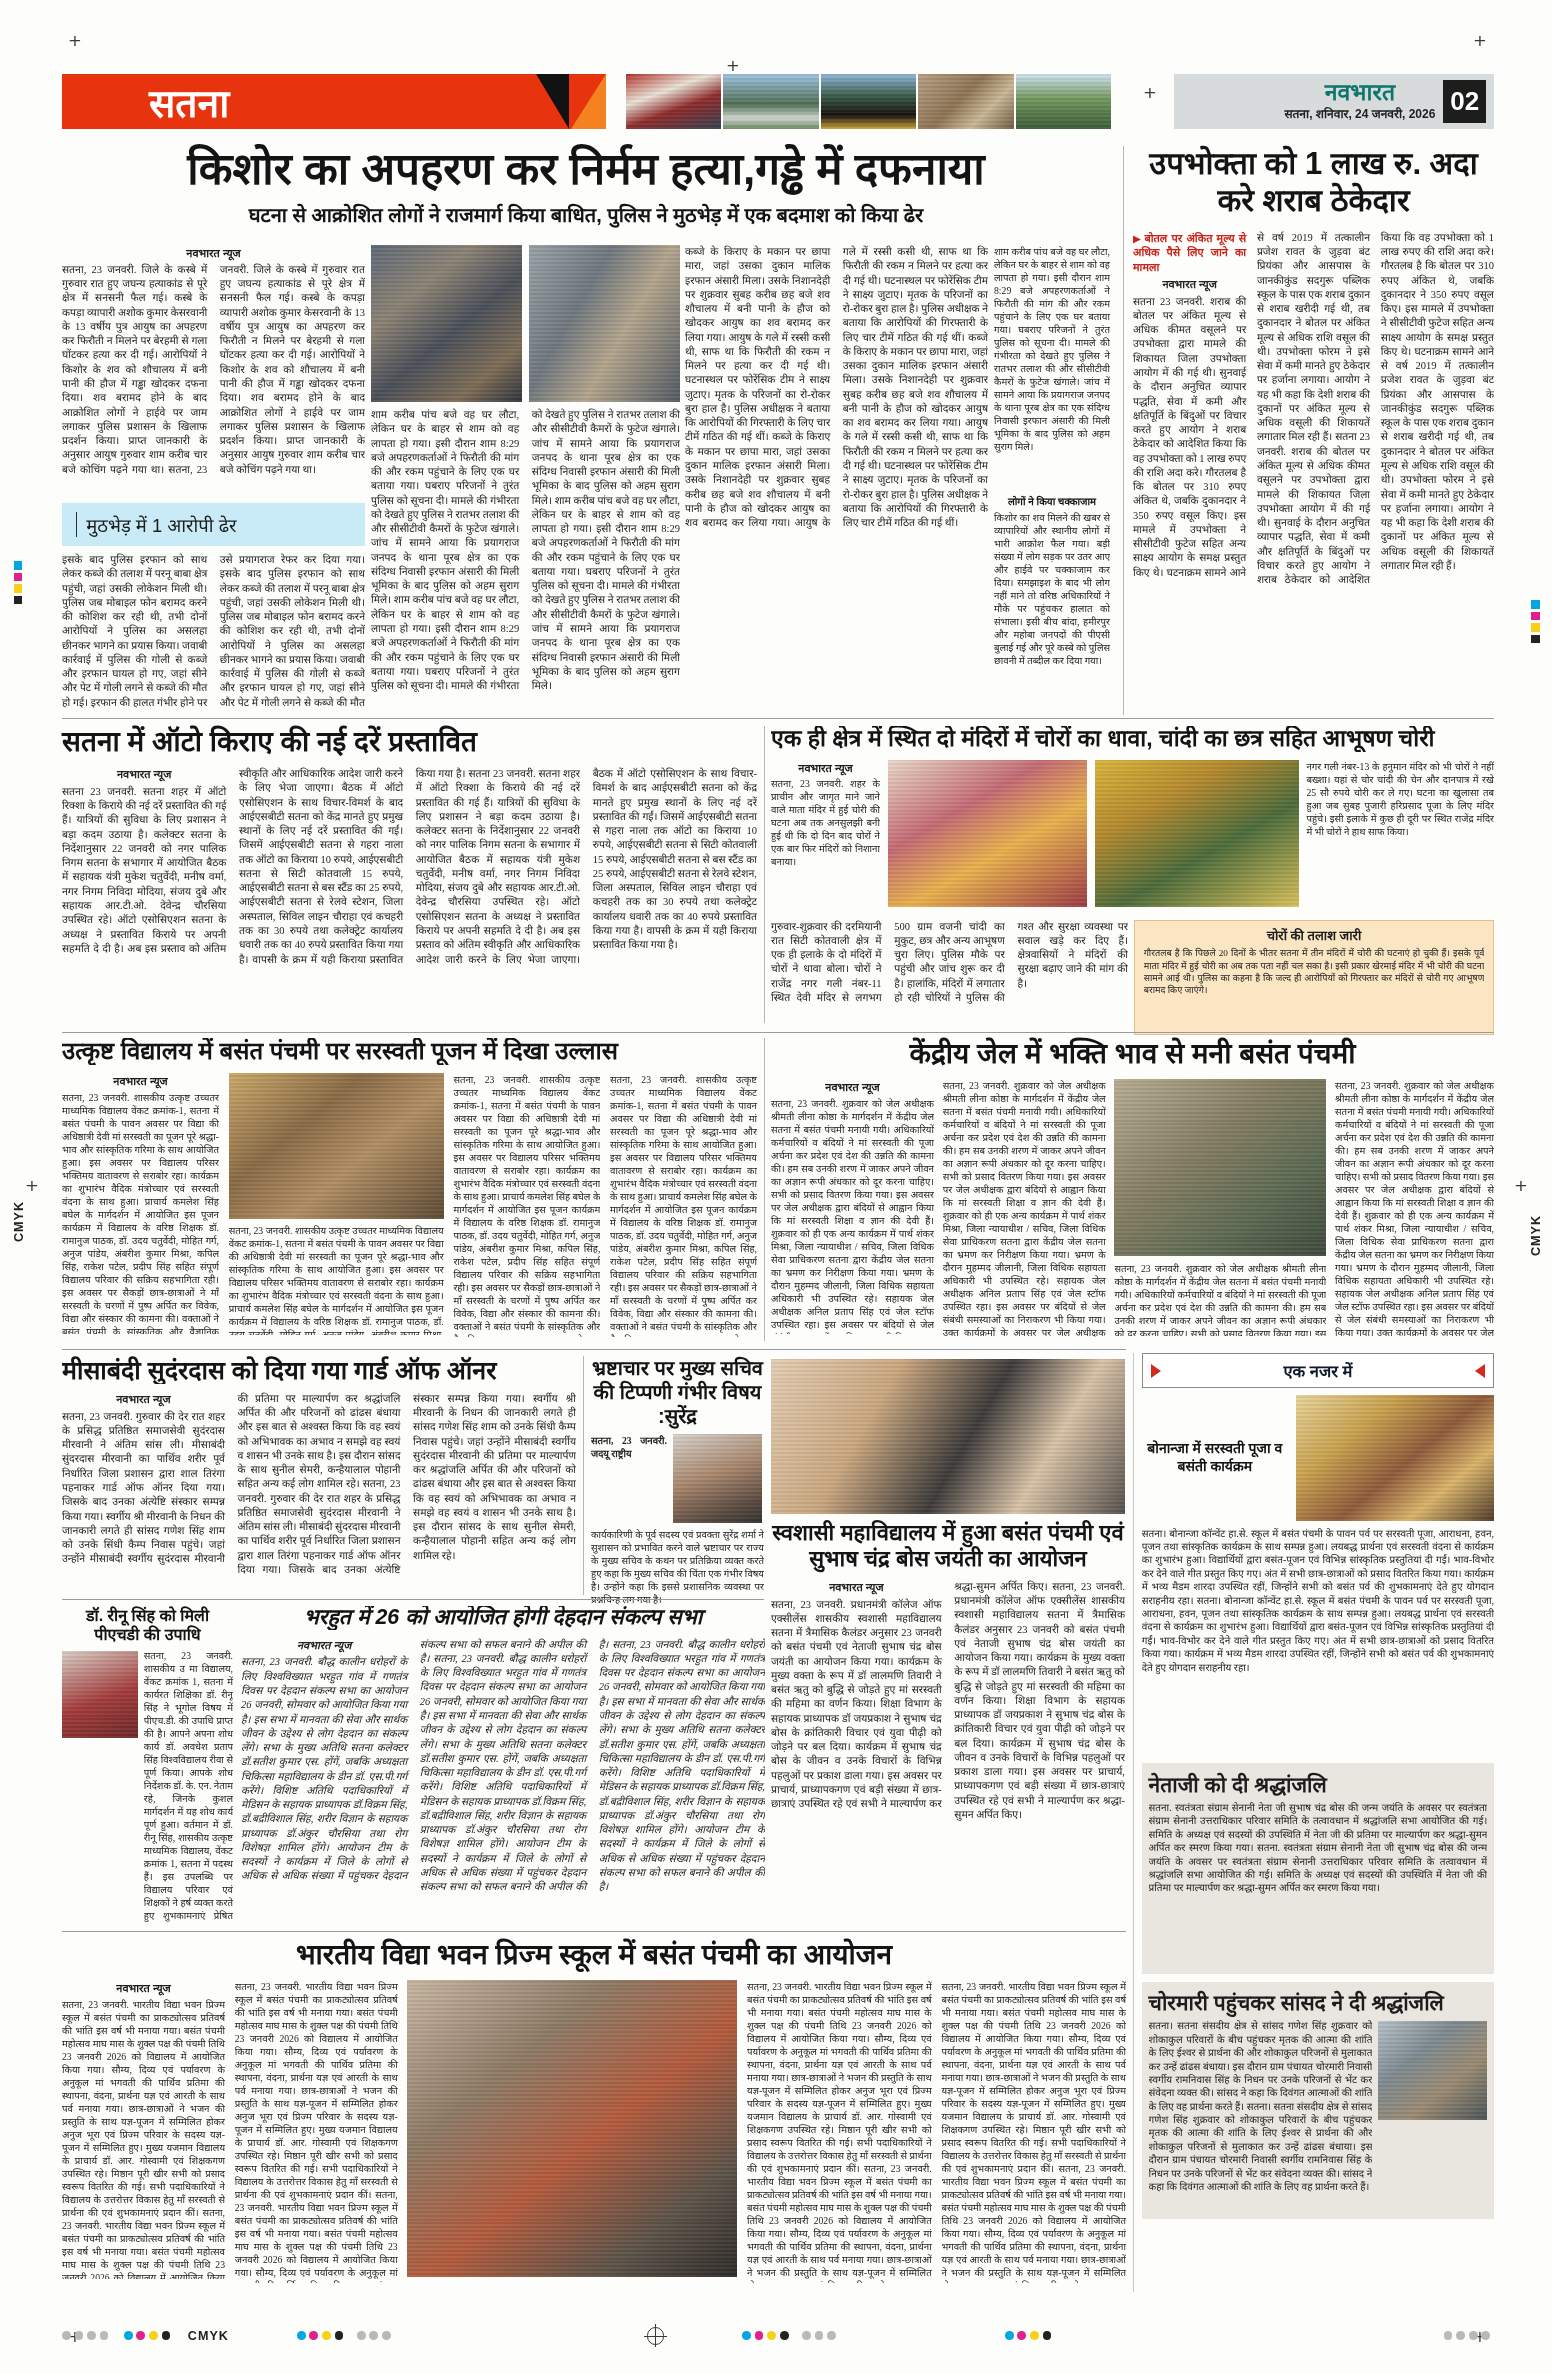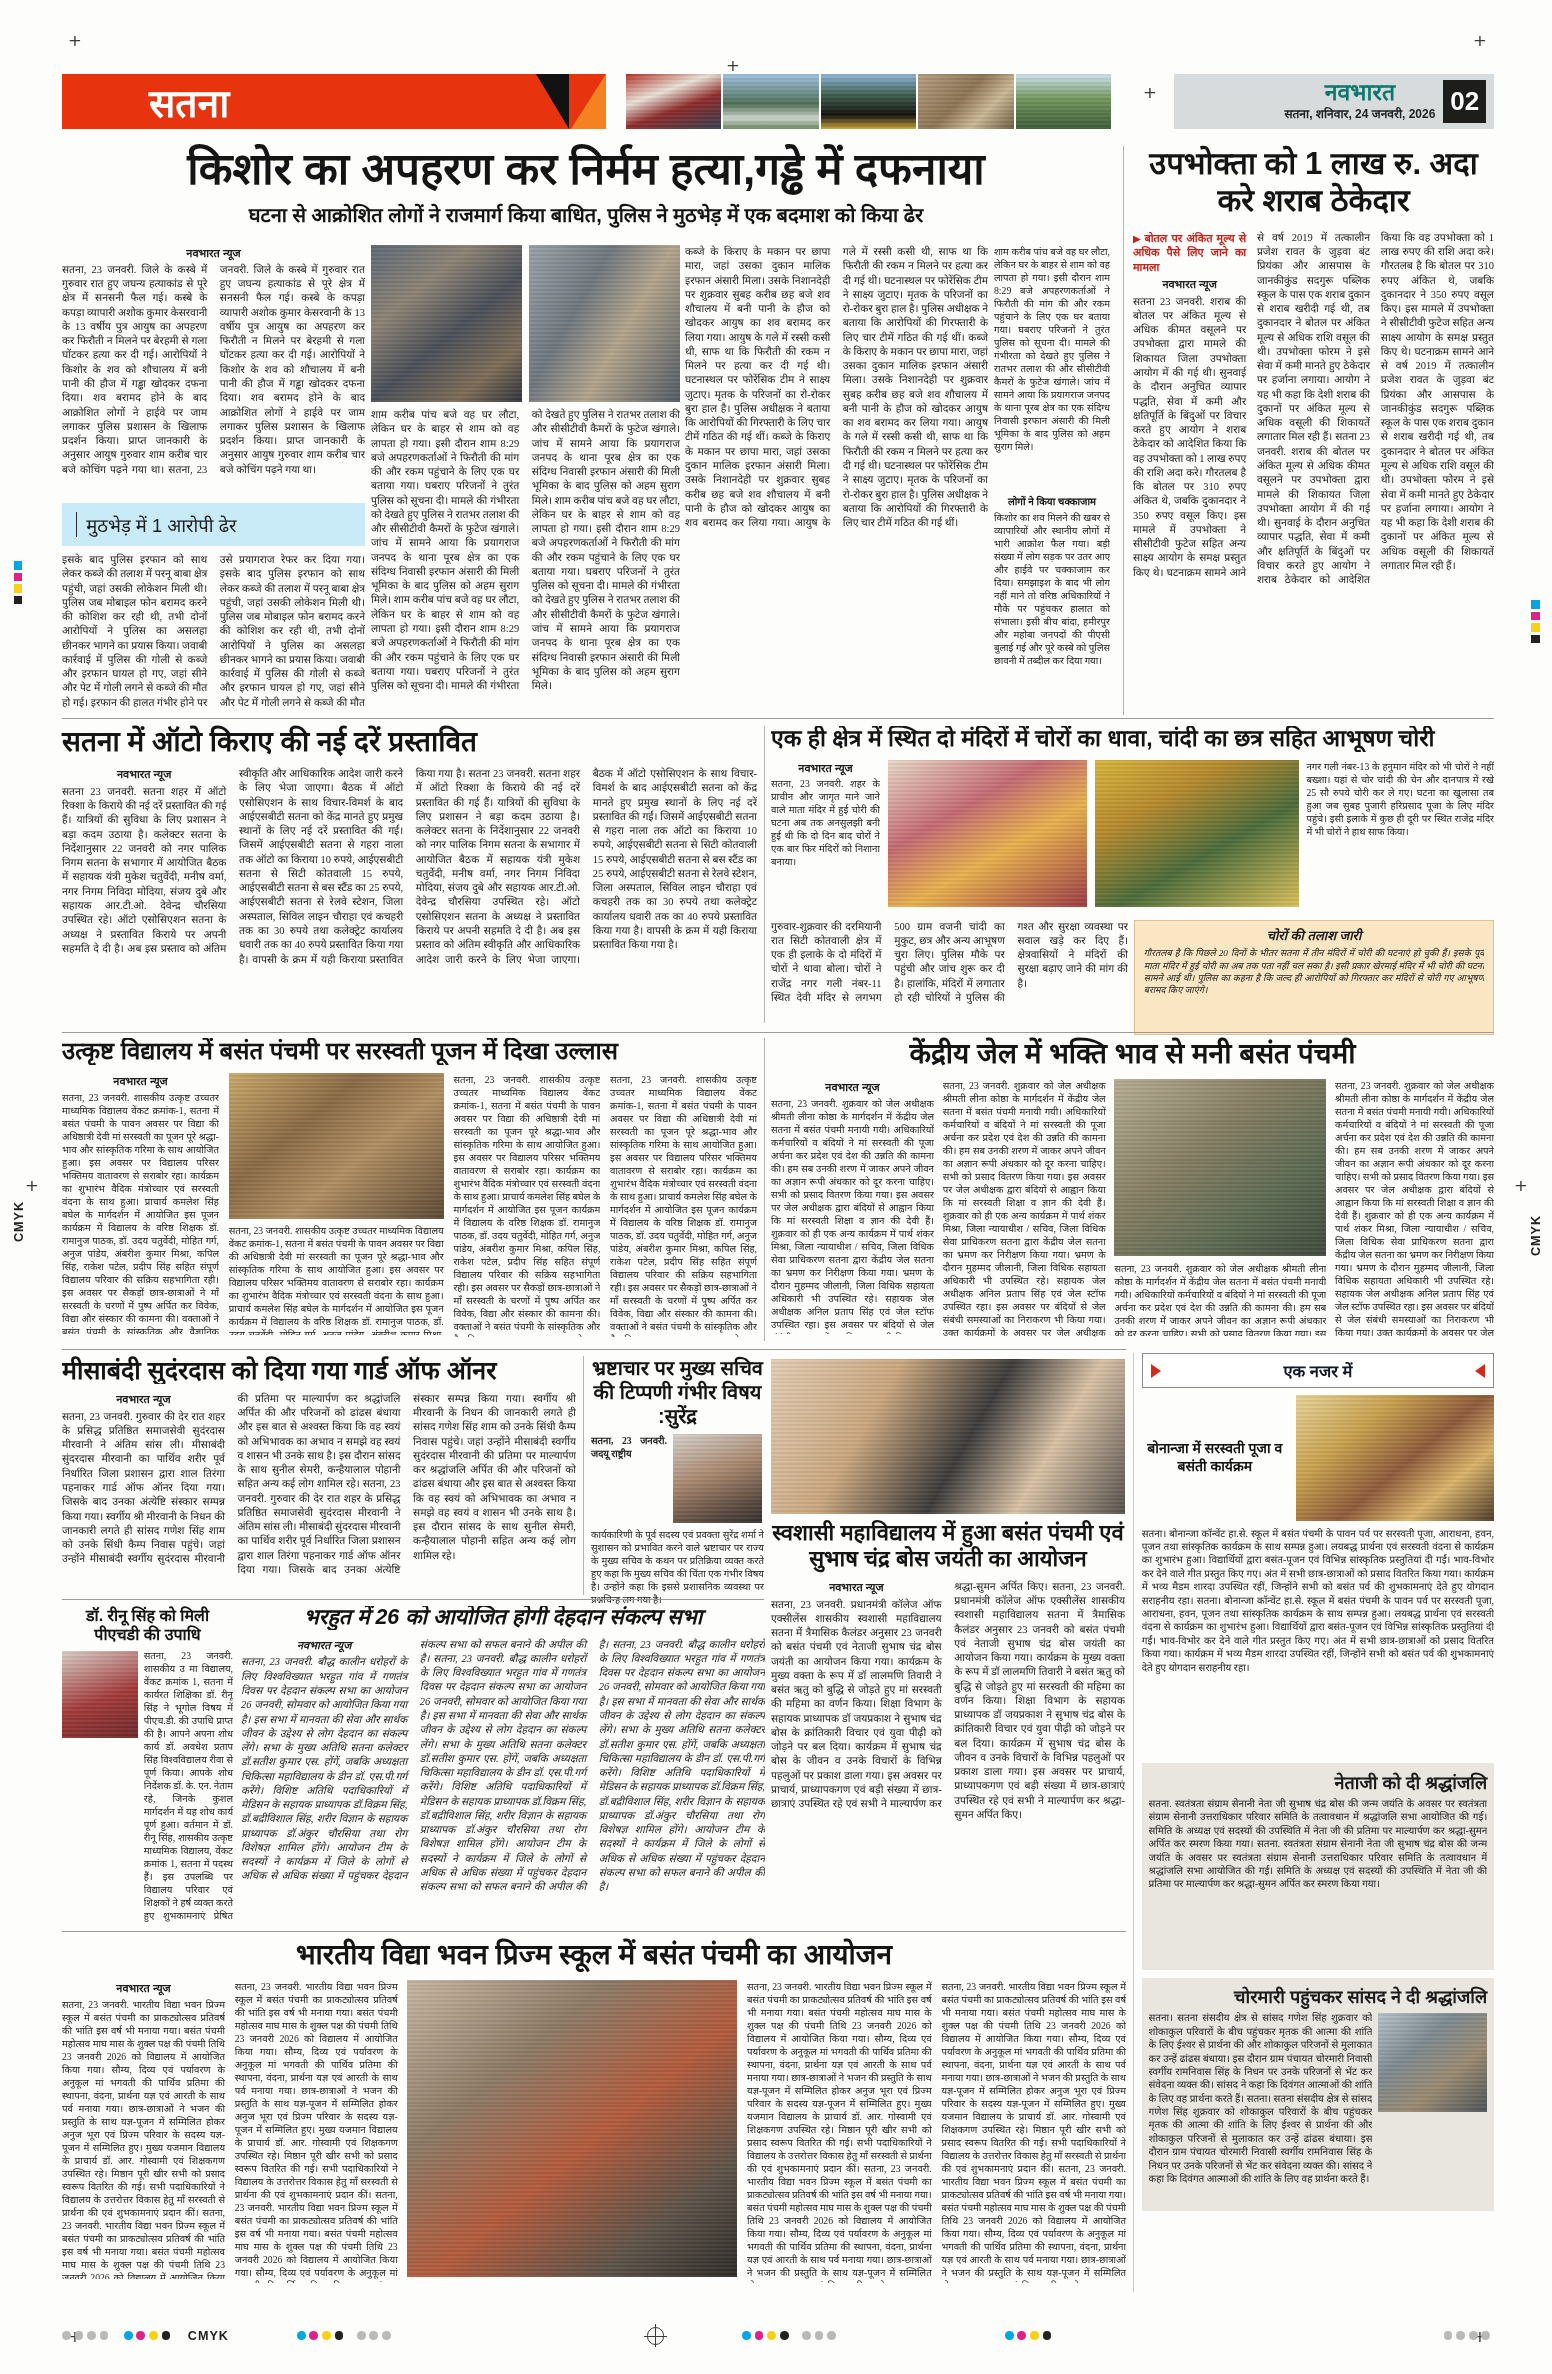--- a/index.html
+++ b/index.html
@@ -31,29 +31,29 @@
   .ph-men{background:linear-gradient(120deg,#e3cdb4 0%,#caa77f 30%,#3c3a39 55%,#d9c2a6 75%,#55504c 100%);}
   .ph-portrait{background:linear-gradient(160deg,#d6d2cc 0%,#a9876d 45%,#5a4a40 80%,#32302e 100%);}
   .ph-woman{background:linear-gradient(160deg,#d8cfc6 0%,#a33b3b 55%,#6e2828 100%);}
   .ph-prism{background:linear-gradient(140deg,#c7b7a2 0%,#8d7a66 30%,#b35b3c 55%,#5c5248 80%,#2e2b28 100%);}
   .ph-stage{background:linear-gradient(140deg,#e7d49a 0%,#c8a14e 30%,#8e5a3a 55%,#d9b36a 75%,#4e3a2a 100%);}
   .ph-crowd2{background:linear-gradient(140deg,#b7c3c9 0%,#7e8a90 35%,#9a8a72 65%,#4c5458 100%);}
   .kicker{color:#c9241b;font-family:"Liberation Sans",sans-serif;font-weight:700;font-size:11px;line-height:1.3;display:block;margin-bottom:2.9px;}
   .kmark{color:#c9241b;font-size:9.7px;margin-right:2.9px;}
   .box-blue{background:#c9ebf7;display:flex;align-items:center;}
   .box-blue .t{font-family:"Liberation Sans",sans-serif;font-weight:400;font-size:18.4px;border-left:1.9px solid #2b2b2b;padding-left:9.7px;margin-left:13.6px;}
-  .box-peach{background:#fbe6c3;border:1px solid #e3c18e;padding:5.8px 8.7px;box-sizing:border-box;font-style:italic;}
+  .box-peach{background:#fbe6c3;border:1px solid #e3c18e;padding:5.8px 8.7px;box-sizing:border-box;}
   .box-peach .t{font-family:"Liberation Sans",sans-serif;font-weight:700;font-size:13px;text-align:center;margin-bottom:2.9px;}
   .glance{border-left:1px solid #c9c9c9;box-sizing:border-box;padding:0 0 0 7.8px;}
   .glance-title{border:1px solid #8a8a8a;background:#fff;height:33px;display:flex;align-items:center;justify-content:space-between;padding:0 7.8px;}
   .glance-title .txt{color:#0f172a;font-family:"Liberation Sans",sans-serif;font-weight:700;font-size:16.5px;}
   .tri{width:0;height:0;border-top:7.8px solid transparent;border-bottom:7.8px solid transparent;}
   .tri-r{border-left:10.7px solid #d42a1c;}
   .tri-l{border-right:10.7px solid #d42a1c;}
-  .gl-sec-head{font-family:"Liberation Sans",sans-serif;font-weight:700;font-size:18px;text-align:right;padding:4.9px 0 2.9px 0;}
+  .gl-sec-head{font-family:"Liberation Sans",sans-serif;font-weight:700;font-size:21px;text-align:left;padding:4.9px 0 2.9px 0;}
   .gl-gray{background:#e9e6e0;}
   .mark{position:absolute;color:#3a3a3a;font-family:"DejaVu Sans",sans-serif;font-size:16.5px;line-height:1;}
   .dot{width:8.7px;height:8.7px;border-radius:50%;display:inline-block;margin-right:3.9px;}
   .sq{width:8.7px;height:8.7px;display:block;margin-bottom:2.9px;}
   .d-c{background:#00a7e1;} .d-m{background:#e0218a;} .d-y{background:#f7d117;} .d-k{background:#222;} .d-g{background:#b9b9b9;}
   .cmyk-label{font-family:"Liberation Sans",sans-serif;font-weight:700;font-size:12.6px;letter-spacing:1px;color:#222;}
   .vert{writing-mode:vertical-rl;transform:rotate(180deg);}
   .target{width:15.5px;height:15.5px;border:1.5px solid #3a3a3a;border-radius:50%;position:relative;}
   .target:before,.target:after{content:"";position:absolute;background:#3a3a3a;}
   .target:before{left:50%;top:-3.9px;bottom:-3.9px;width:1px;}

